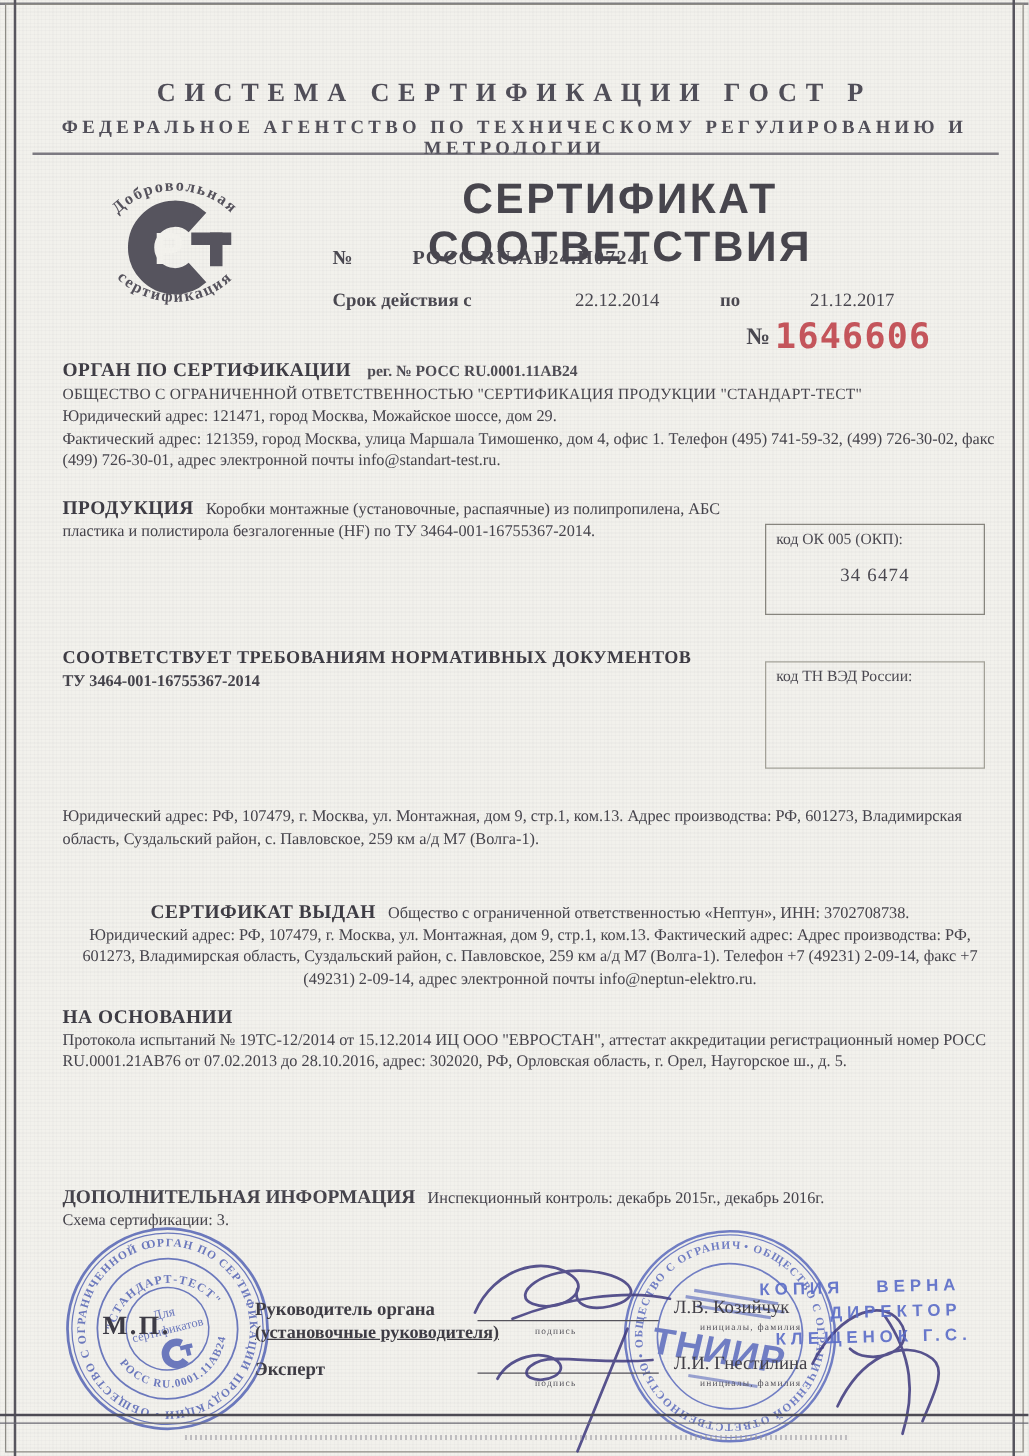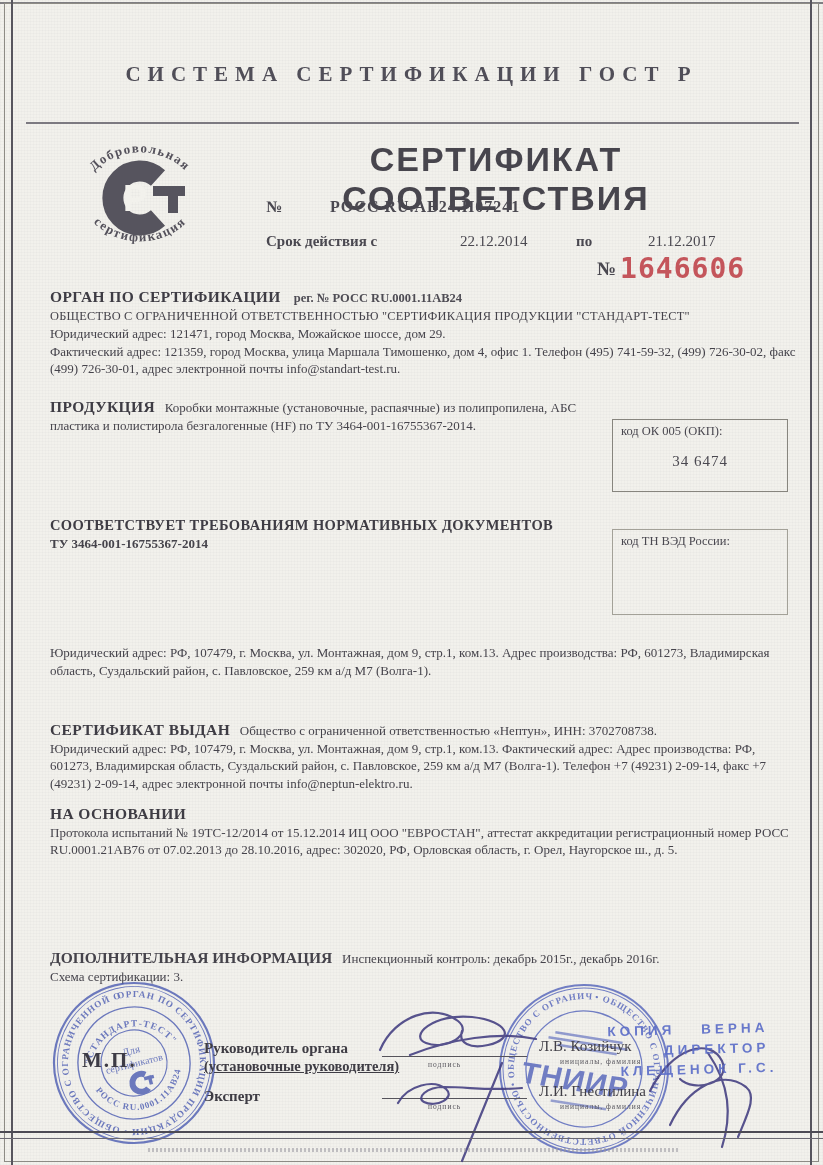--- a/index.html
+++ b/index.html
@@ -93,20 +93,21 @@
 </style>
 </head>
 <body>
 
 <div class="page">
   <div class="top-line"></div>
   <div class="frame-outer"></div>
   <div class="frame-inner"></div>
 
   <div class="sys-title">СИСТЕМА СЕРТИФИКАЦИИ ГОСТ Р</div>
+  <div class="agency">ФЕДЕРАЛЬНОЕ АГЕНТСТВО ПО ТЕХНИЧЕСКОМУ РЕГУЛИРОВАНИЮ И МЕТРОЛОГИИ</div>
   <div class="header-rule"></div>
 
   <svg class="rst-logo" width="172" height="140" viewBox="0 0 172 140">
     <defs>
       <path id="arcTop" d="M 24,72 A 62,58 0 0 1 146,72"></path>
       <path id="arcBot" d="M 22,64 A 64,60 0 0 0 148,64"></path>
     </defs>
     <text font-size="13" font-weight="bold" fill="#55525c" letter-spacing="1.5">
       <textPath href="#arcTop" startOffset="50%" text-anchor="middle">Добровольная</textPath>
     </text>
@@ -160,21 +161,21 @@
     <p style="font-weight:bold;">ТУ 3464-001-16755367-2014</p>
   </div>
   <div class="code-box faint" style="top:529px;height:86px;">
     <span>код ТН ВЭД России:</span>
   </div>
 
   <div class="sec" style="top:644px;">
     <p>Юридический адрес: РФ, 107479, г. Москва, ул. Монтажная, дом 9, стр.1, ком.13. Адрес производства: РФ, 601273, Владимирская область, Суздальский район, с. Павловское, 259 км а/д М7 (Волга-1).</p>
   </div>
 
-  <div class="sec" style="top:721px;">
+  <div class="sec" style="top:721px;text-align:center;">
     <p><span class="sec-title">СЕРТИФИКАТ ВЫДАН</span>&nbsp;&nbsp;
        <span>Общество с ограниченной ответственностью «Нептун», ИНН: 3702708738.</span></p>
     <p>Юридический адрес: РФ, 107479, г. Москва, ул. Монтажная, дом 9, стр.1, ком.13. Фактический адрес: Адрес производства: РФ, 601273, Владимирская область, Суздальский район, с. Павловское, 259 км а/д М7 (Волга-1). Телефон +7 (49231) 2-09-14, факс +7 (49231) 2-09-14, адрес электронной почты info@neptun-elektro.ru.</p>
   </div>
 
   <div class="sec" style="top:805px;">
     <p><span class="sec-title">НА ОСНОВАНИИ</span></p>
     <p>Протокола испытаний № 19ТС-12/2014 от 15.12.2014 ИЦ ООО "ЕВРОСТАН", аттестат аккредитации регистрационный номер РОСС RU.0001.21АВ76 от 07.02.2013 до 28.10.2016, адрес: 302020, РФ, Орловская область, г. Орел, Наугорское ш., д. 5.</p>
   </div>
 

